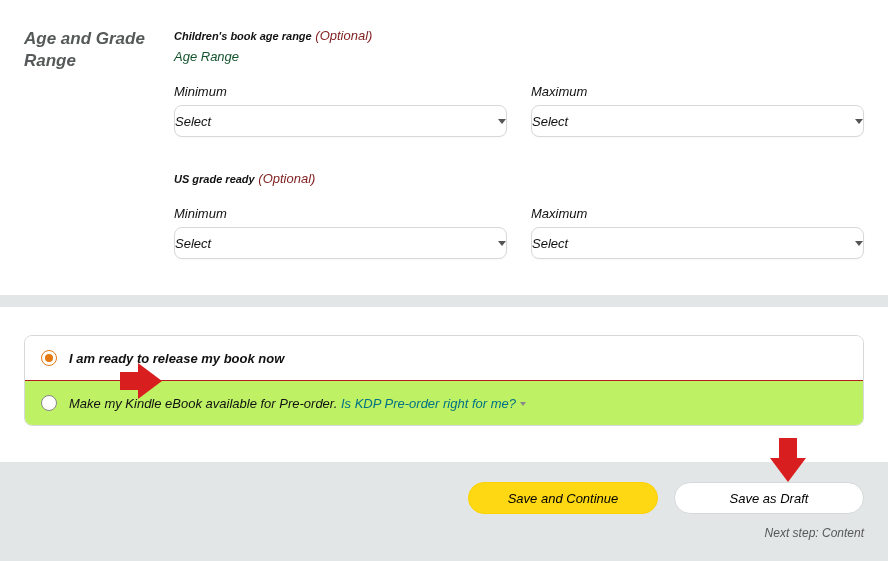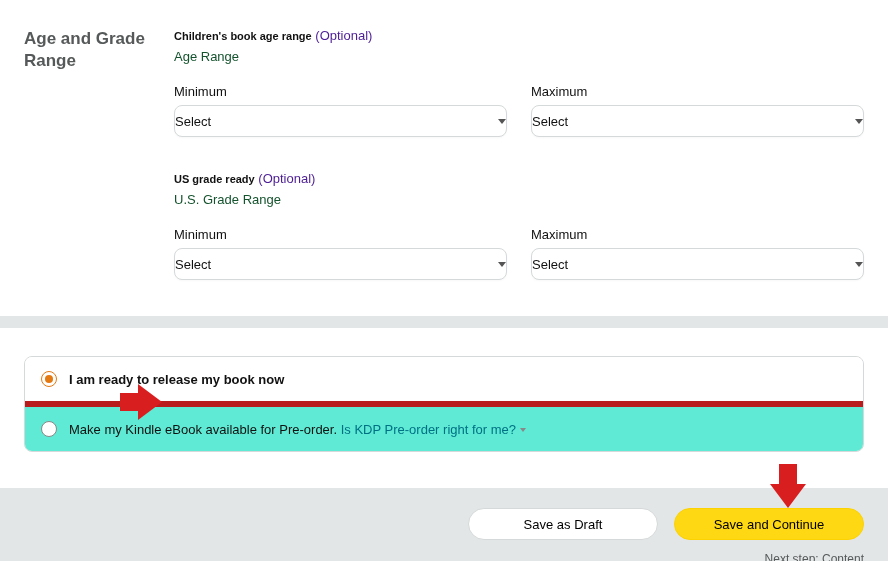--- a/index.html
+++ b/index.html
@@ -1,15 +1,15 @@
 <!DOCTYPE html>
 <html><head>
 <meta charset="utf-8">
 <style>
-  * { box-sizing: border-box; }
+  * { box-sizing: border-box; font-style: italic; }
   body {
     margin: 0;
     font-family: "Amazon Ember", Arial, sans-serif;
     background: #e3e6e6;
     color: #111;
     font-size: 13px;
     width: 888px;
   }
   .panel {
     background: #fff;
@@ -24,21 +24,21 @@
     width: 150px;
     flex: 0 0 150px;
     color: #565959;
     font-size: 17px;
     font-weight: 700;
     line-height: 1.3;
     padding-right: 10px;
   }
   .section-body { flex: 1; position: relative; }
   .group-title { font-weight: 700; font-size: 11px; }
-  .optional { font-weight: 400; color: #4c1d95; }
+  .optional { font-weight: 400; color: #7f1d1d; }
   .subtitle { margin-top: 6px; font-size: 13px; color: #14532d; }
   .row-2 {
     display: flex;
     gap: 24px;
     margin-top: 6px;
   }
   .col { flex: 1; }
   .field-label { font-size: 13px; margin-bottom: 6px; margin-top: 14px; }
   .select {
     display: flex;
@@ -66,22 +66,22 @@
   }
   .radio-row {
     display: flex;
     align-items: center;
     padding: 14px 16px;
     gap: 12px;
     background: #fff;
     cursor: pointer;
   }
   .radio-row + .radio-row {
-    border-top: 6px solid #b91c1c;
-    background: #5eead4;
+    border-top: 1px solid #b91c1c;
+    background: #bef264;
   }
   .radio {
     width: 16px; height: 16px;
     border: 1px solid #888;
     border-radius: 50%;
     position: relative;
     flex: 0 0 16px;
     background: #fff;
   }
   .radio.checked { border-color: #e47911; }
@@ -193,21 +193,20 @@
           </div>
         </div>
       </div>
 
       <div class="spacer-lg"></div>
 
       <div>
         <span class="group-title">US grade ready</span>
         <span class="optional">(Optional)</span>
       </div>
-      <div class="subtitle">U.S. Grade Range</div>
       <div class="row-2">
         <div class="col">
           <div class="field-label">Minimum</div>
           <div class="select">
             <span>Select</span>
             <span class="chev"></span>
           </div>
         </div>
         <div class="col">
           <div class="field-label">Maximum</div>
@@ -238,20 +237,20 @@
         </label>
       </div>
     </div>
   </div>
 
   <div class="arrow-right" style="left:138px; top:56px;"></div>
 </div>
 
 <div class="footer">
   <div class="arrow-down" style="right:82px; top:-4px;"></div>
+  <button class="btn btn-primary">
+    <span>Save and Continue</span>
+  </button>
   <button class="btn">
     <span>Save as Draft</span>
   </button>
-  <button class="btn btn-primary">
-    <span>Save and Continue</span>
-  </button>
 </div>
 <div class="next-step">Next step: Content</div>
 
 </body></html>

